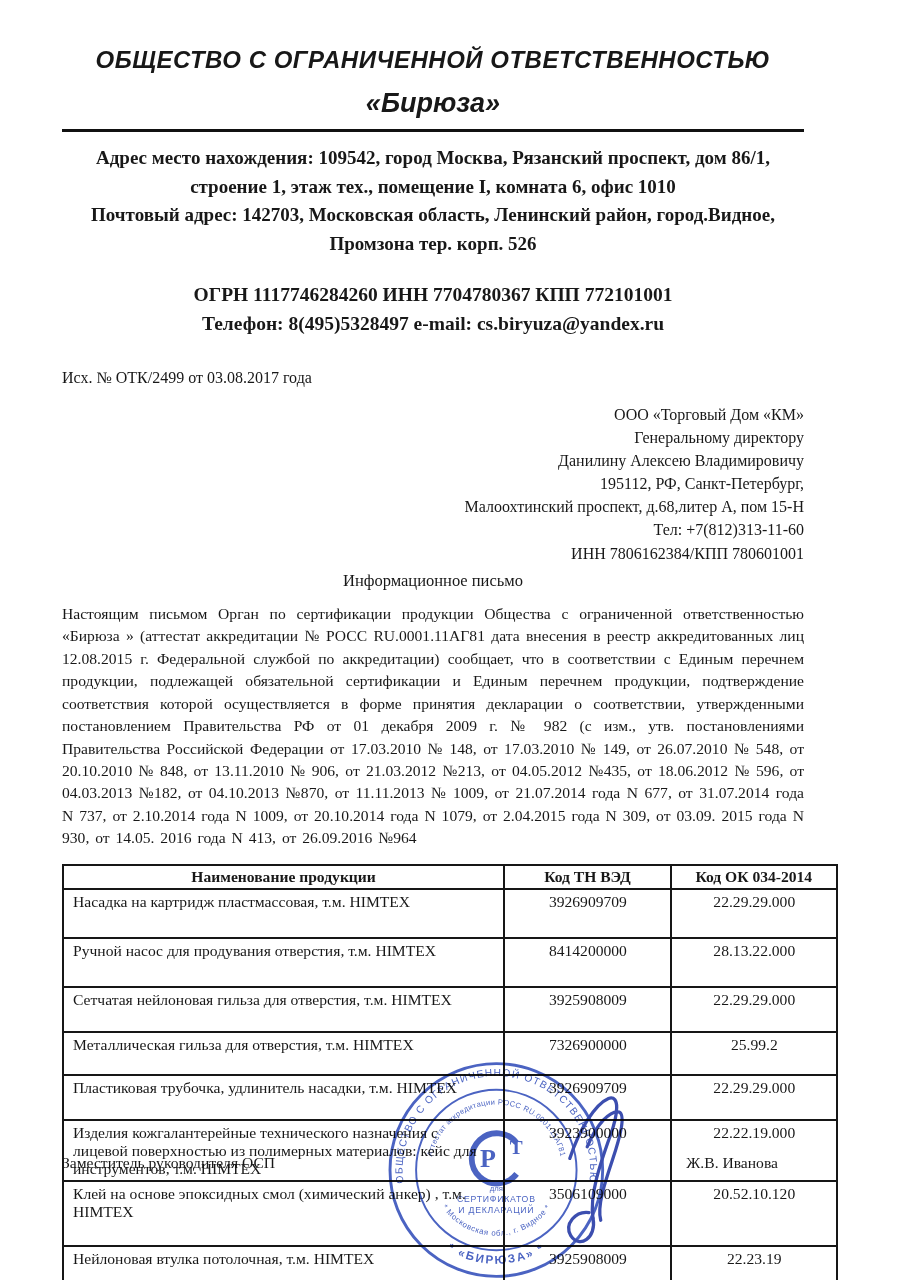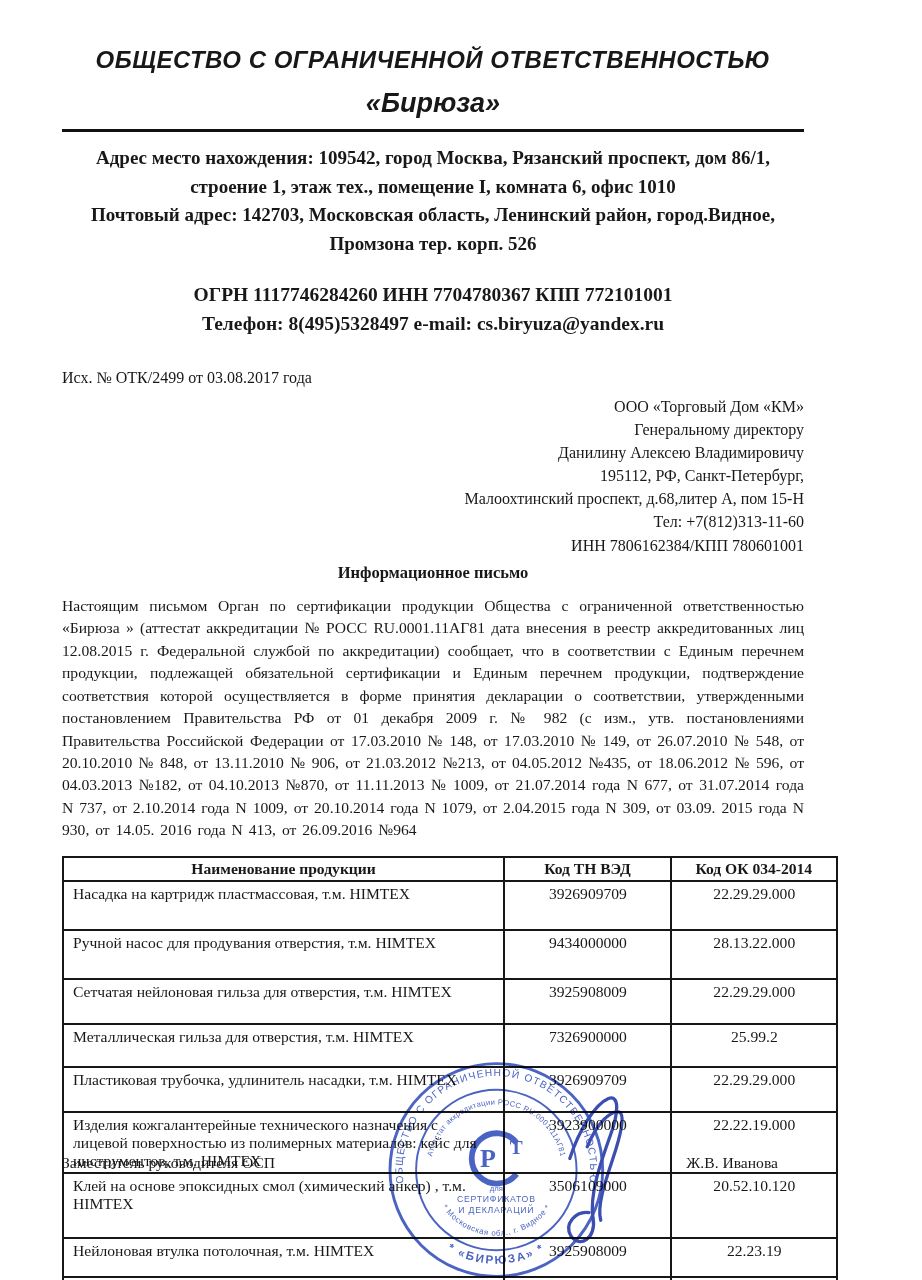--- a/index.html
+++ b/index.html
@@ -18,24 +18,24 @@
   .org-name{
     font-family:"Liberation Sans", sans-serif;font-style:italic;font-weight:bold;
     font-size:27px;text-align:center;margin:0 0 10px 0;
   }
   .head-rule{border:none;border-top:3.5px solid #111;margin:0 0 8px 0;}
   .addr-block{font-weight:bold;font-size:19px;line-height:1.5;text-align:center;margin:12px auto;max-width:790px;}
   .reg-block{font-weight:bold;font-size:19.5px;line-height:1.5;text-align:center;margin:22px auto 0 auto;}
 
   
   .ref-line{font-weight:normal;font-size:16px;margin-top:30px;}
-  .recipient{margin-top:8px;text-align:right;font-size:16px;line-height:1.45;}
+  .recipient{margin-top:16px;text-align:right;font-size:16px;line-height:1.45;}
   .rcpt-line{white-space:nowrap;}
 
-  .letter-title{font-weight:bold;font-size:16.5px;text-align:center;margin-top:6px;}
+  .letter-title{font-weight:normal;font-size:16.5px;text-align:center;margin-top:6px;}
 
   
   .body-par{
     margin-top:12px;font-size:15.6px;line-height:1.44;text-align:justify;word-spacing:2px;
   }
 
   
   table.products{
     width:776px;border-collapse:collapse;margin-top:14px;
     font-size:15.6px;
@@ -115,21 +115,21 @@
         </tr>
       </thead>
       <tbody>
           <tr>
             <td class="c-name">Насадка на картридж пластмассовая, т.м. HIMTEX</td>
             <td class="c-code">3926909709</td>
             <td class="c-code">22.29.29.000</td>
           </tr>
           <tr>
             <td class="c-name">Ручной насос для продувания отверстия, т.м. HIMTEX</td>
-            <td class="c-code">9434000000</td>
+            <td class="c-code">8414200000</td>
             <td class="c-code">28.13.22.000</td>
           </tr>
           <tr>
             <td class="c-name">Сетчатая нейлоновая гильза для отверстия, т.м. HIMTEX</td>
             <td class="c-code">3925908009</td>
             <td class="c-code">22.29.29.000</td>
           </tr>
           <tr>
             <td class="c-name">Металлическая гильза для отверстия, т.м. HIMTEX</td>
             <td class="c-code">7326900000</td>

